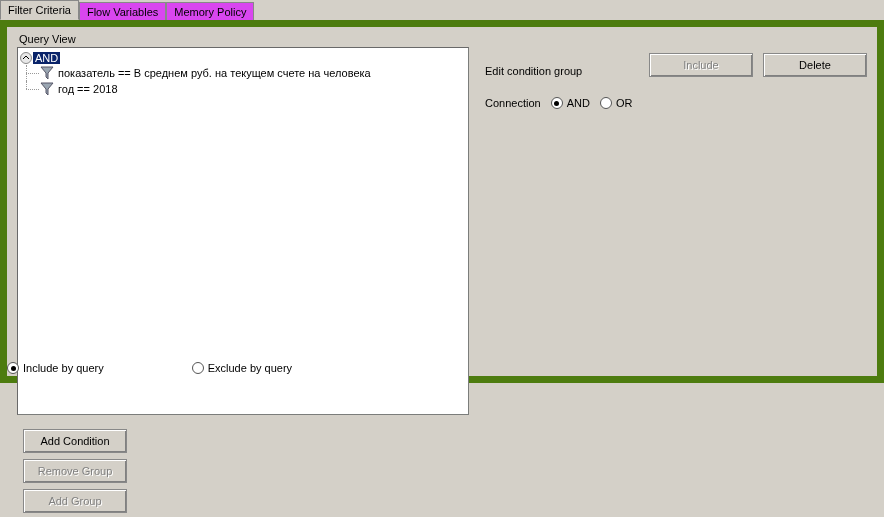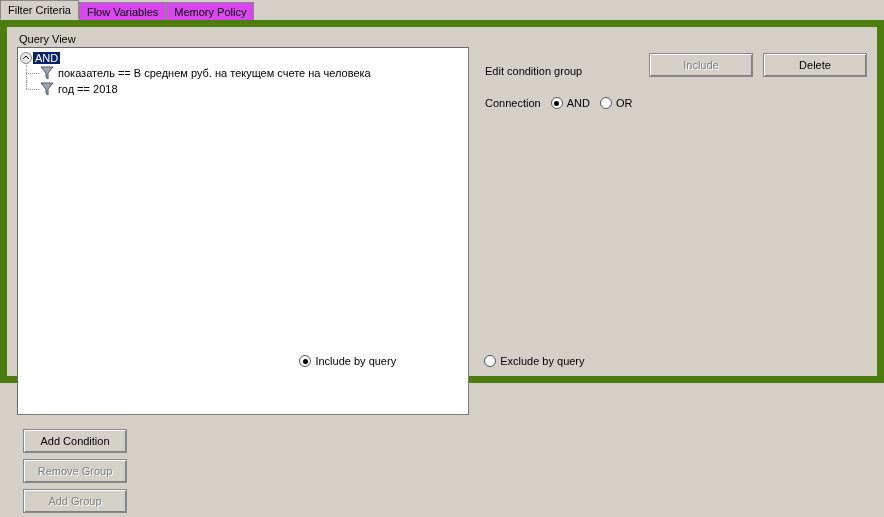--- a/index.html
+++ b/index.html
@@ -165,25 +165,24 @@
     display: flex; align-items: center; justify-content: center;
   }
   .radio-dot.checked::after {
     content: "";
     width: 5px; height: 5px;
     background: #000;
     border-radius: 50%;
   }
   .bottom-row {
     position: absolute;
-    bottom: 9px;
+    bottom: 2px;
     left: 0;
     width: 100%;
     display: flex;
-    justify-content: center;
     gap: 88px;
   }
 </style>
 </head>
 <body>
 
 <div class="tabs">
   <div class="tab active">Filter Criteria</div>
   <div class="tab">Flow Variables</div>
   <div class="tab">Memory Policy</div>

